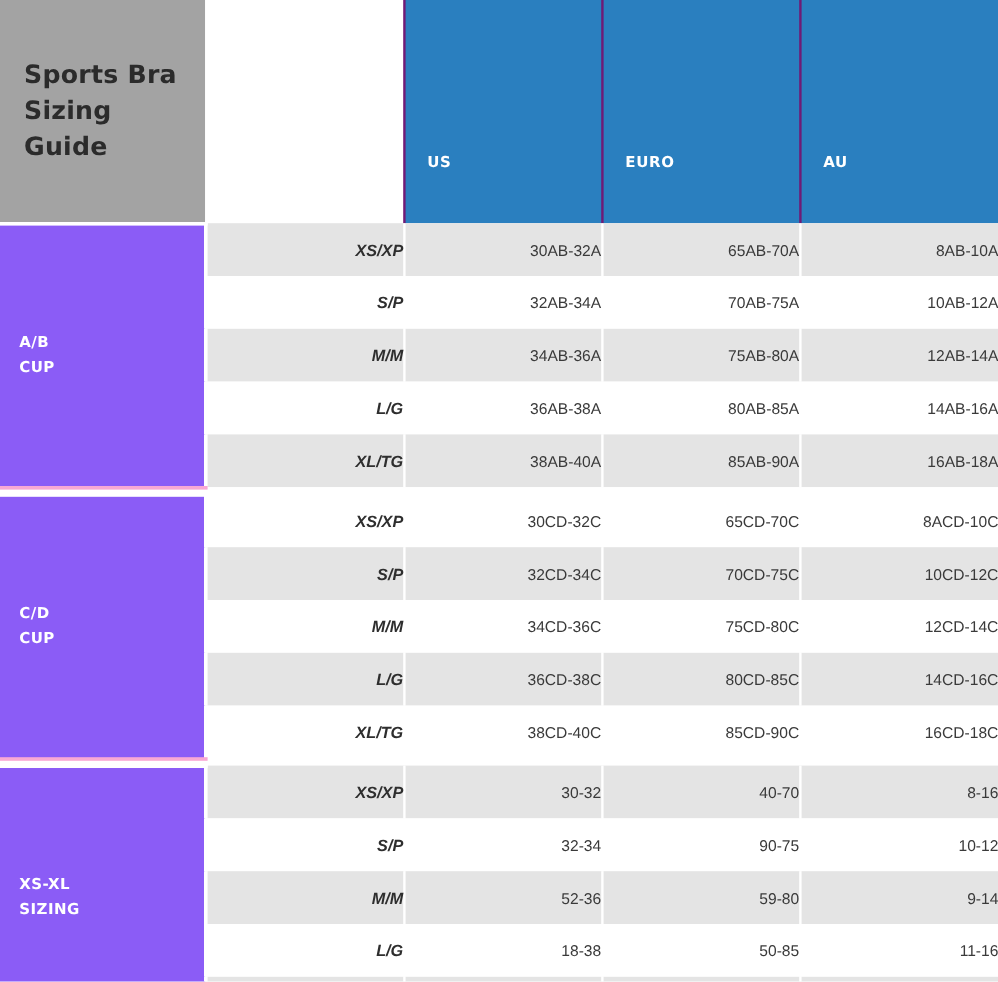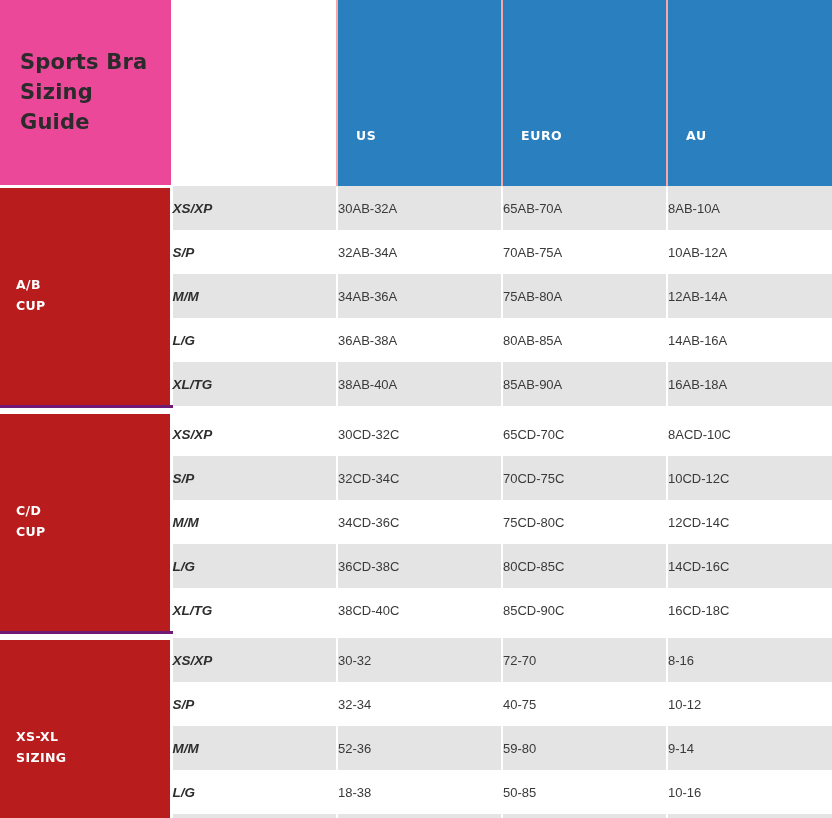--- a/index.html
+++ b/index.html
@@ -35,21 +35,21 @@
     padding: 0;
     margin: 0;
     border: none;
     vertical-align: middle;
   }
 
   
   .title-cell {
     height: 144px;
     padding: 0 18px 0 20px;
-    background: #ec4899;
+    background: #a3a3a3;
     vertical-align: middle;
   }
   .title-text {
     font-size: 21px;
     font-weight: bold;
     color: #2b2b2b;
     line-height: 1.45;
     letter-spacing: 0.2px;
     font-family: "DejaVu Sans", sans-serif;
   }
@@ -58,52 +58,52 @@
     height: 144px;
   }
 
   
   .head-blue {
     background: #2a7fbf;
     color: #ffffff;
     height: 144px;
     vertical-align: bottom;
     padding: 0 0 42px 18px;
-    border-left: 2px solid #fca5a5;
+    border-left: 2px solid #701a75;
   }
   .head-blue .hl {
     font-size: 12.5px;
     font-weight: bold;
     letter-spacing: 0.6px;
     font-family: "DejaVu Sans", sans-serif;
   }
 
   
   .group-cell {
-    background: #b91c1c;
+    background: #8b5cf6;
     color: #ffffff;
     padding-left: 16px;
     border-top: 3px solid #ffffff;
-    border-bottom: 3px solid #701a75;
+    border-bottom: 3px solid #f9a8d4;
     border-right: 3px solid #ffffff;
   }
   .group-cell .gl {
     font-size: 12.5px;
     font-weight: bold;
     line-height: 1.65;
     letter-spacing: 0.4px;
     font-family: "DejaVu Sans", sans-serif;
     white-space: pre-line;
   }
 
   
   tr.data-row td.size-cell,
   tr.data-row td.val-cell {
     height: 44px;
-    text-align: left;
+    text-align: right;
     font-size: 13px;
     color: #3a3a3a;
     border-right: 2px solid #ffffff;
   }
   tr.data-row td.size-cell {
     font-weight: bold;
     font-style: italic;
     font-size: 13.5px;
     color: #2e2e2e;
   }
@@ -231,40 +231,40 @@
         <td colspan="5"></td>
       </tr>
 
       <tr class="data-row shade">
         <td class="group-cell" rowspan="5">
           <div class="gl">XS-XL
 SIZING</div>
         </td>
         <td class="size-cell">XS/XP</td>
         <td class="val-cell">30-32</td>
-        <td class="val-cell">72-70</td>
+        <td class="val-cell">40-70</td>
         <td class="val-cell last">8-16</td>
       </tr>
       <tr class="data-row plain">
         <td class="size-cell">S/P</td>
         <td class="val-cell">32-34</td>
-        <td class="val-cell">40-75</td>
+        <td class="val-cell">90-75</td>
         <td class="val-cell last">10-12</td>
       </tr>
       <tr class="data-row shade">
         <td class="size-cell">M/M</td>
         <td class="val-cell">52-36</td>
         <td class="val-cell">59-80</td>
         <td class="val-cell last">9-14</td>
       </tr>
       <tr class="data-row plain">
         <td class="size-cell">L/G</td>
         <td class="val-cell">18-38</td>
         <td class="val-cell">50-85</td>
-        <td class="val-cell last">10-16</td>
+        <td class="val-cell last">11-16</td>
       </tr>
       <tr class="data-row shade">
         <td class="size-cell">XL/TG</td>
         <td class="val-cell">38-40</td>
         <td class="val-cell">85-90</td>
         <td class="val-cell last">16-18</td>
       </tr>
     </tbody>
   </table>
 </div>

